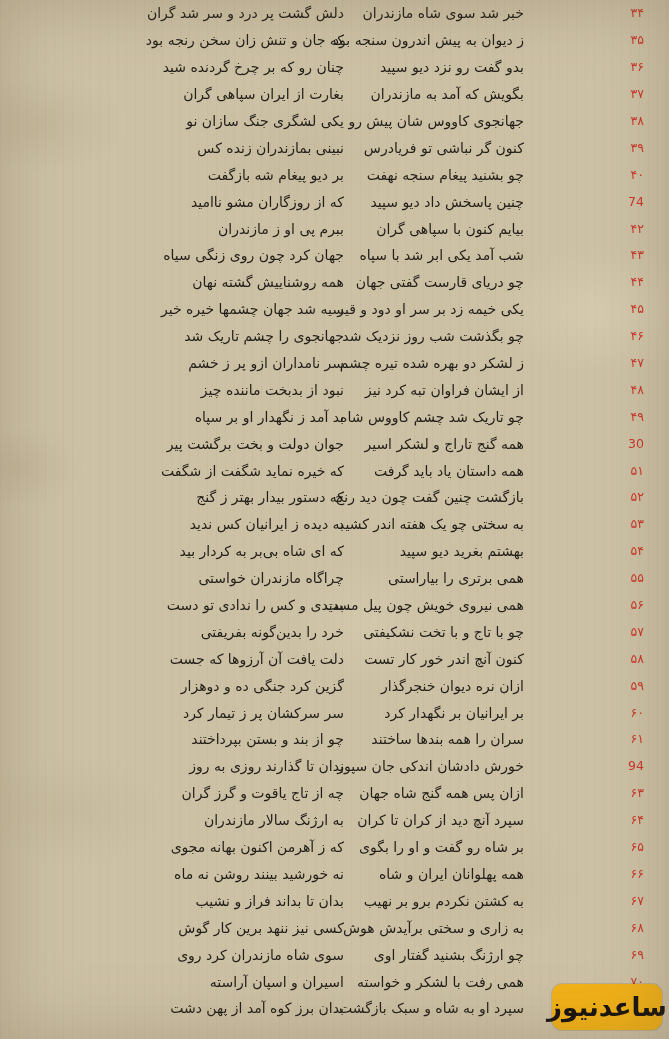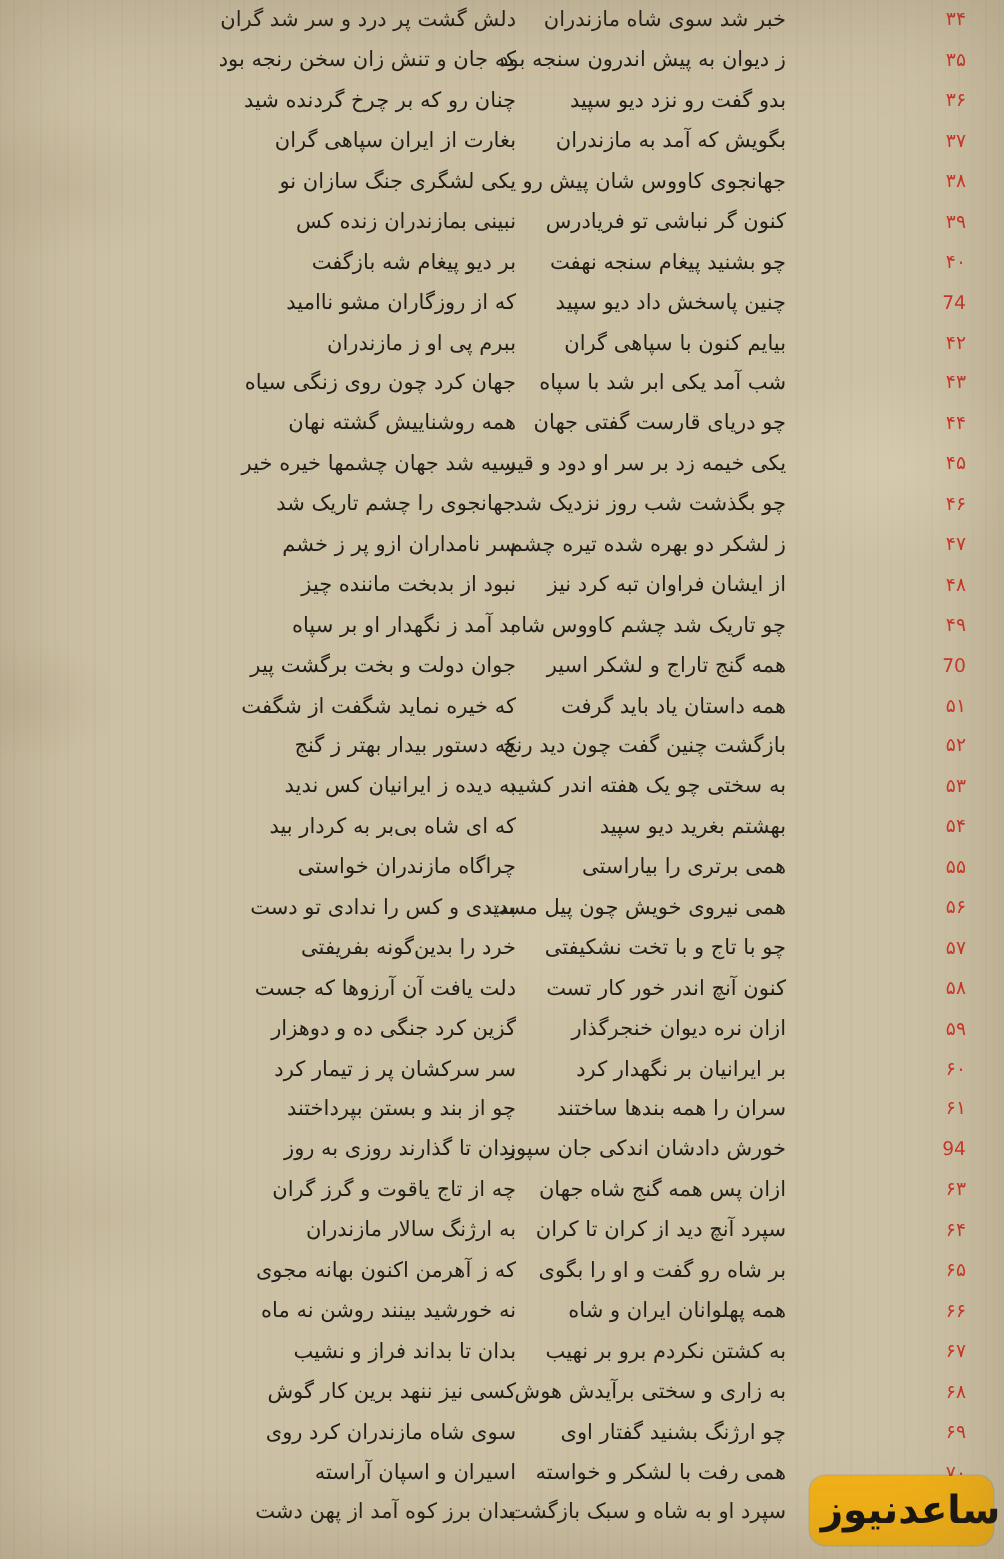--- a/index.html
+++ b/index.html
@@ -79,21 +79,20 @@
     background: var(--logo-bg, #f2b118);
     border-radius: 10px;
     display: flex;
     align-items: center;
     justify-content: center;
     font-size: 26px;
     font-weight: bold;
     color: var(--logo-fg, #171310);
     letter-spacing: -1px;
     box-shadow: 0 0 0 1px rgba(90,60,0,0.15);
-    padding-left: 12px;
   }
 </style>
 </head>
 <body>
 
 <div class="texture"></div>
 
 <div class="verses">
     <div class="row">
       <span class="num">۳۴</span>
@@ -169,21 +168,21 @@
       <span class="num">۴۸</span>
       <span class="h1">از ایشان فراوان تبه کرد نیز</span>
       <span class="h2">نبود از بدبخت ماننده چیز</span>
     </div>
     <div class="row">
       <span class="num">۴۹</span>
       <span class="h1">چو تاریک شد چشم کاووس شاه</span>
       <span class="h2">بد آمد ز نگهدار او بر سپاه</span>
     </div>
     <div class="row">
-      <span class="num">70</span>
+      <span class="num">30</span>
       <span class="h1">همه گنج تاراج و لشکر اسیر</span>
       <span class="h2">جوان دولت و بخت برگشت پیر</span>
     </div>
     <div class="row">
       <span class="num">۵۱</span>
       <span class="h1">همه داستان یاد باید گرفت</span>
       <span class="h2">که خیره نماید شگفت از شگفت</span>
     </div>
     <div class="row">
       <span class="num">۵۲</span>

